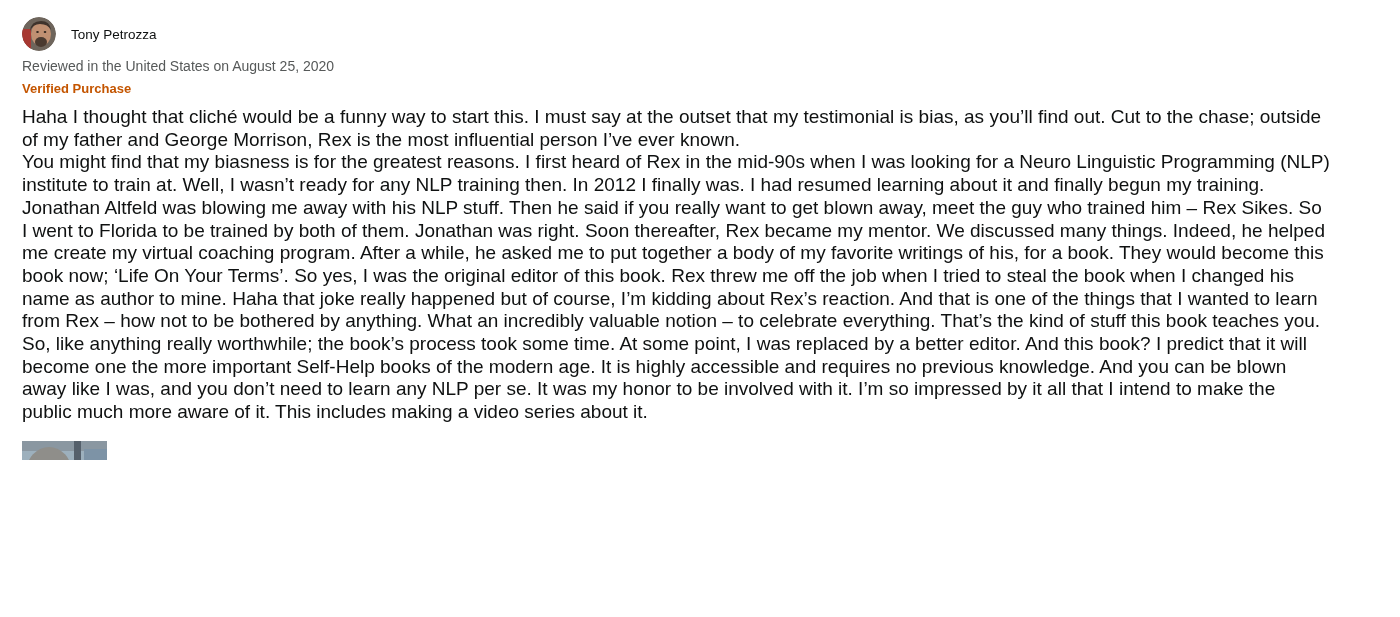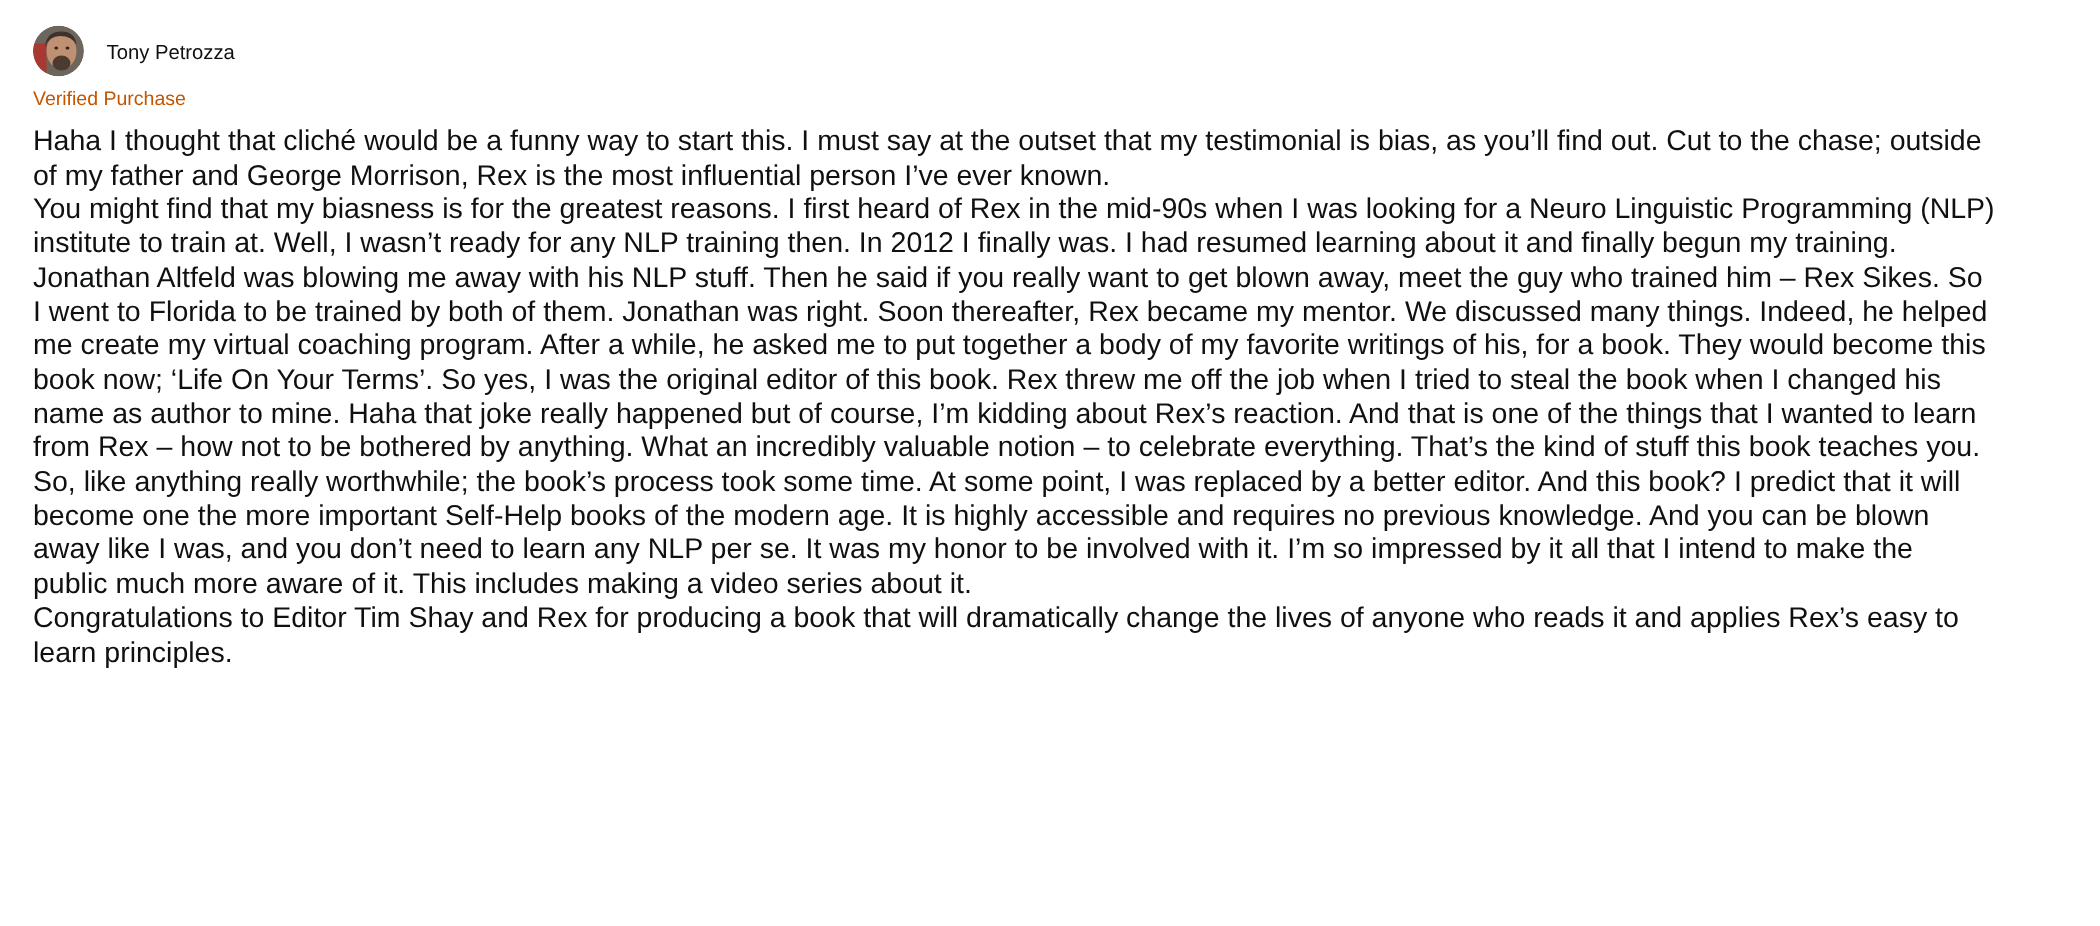--- a/index.html
+++ b/index.html
@@ -59,21 +59,21 @@
     cursor: pointer;
   }
   .date-line {
     margin-top: 7px;
     font-size: 14px;
     color: var(--muted-text, #565959);
   }
   .verified {
     margin-top: 7px;
     font-size: 13px;
-    font-weight: normal;
+    font-weight: bold;
     color: var(--verified-color, #C45500);
     cursor: pointer;
     display: inline-block;
   }
   .review-body {
     margin-top: 9px;
     font-size: 19px;
     line-height: 22.7px;
     color: #0F1111;
   }
@@ -112,30 +112,30 @@
             <ellipse cx="23" cy="15" rx="1.3" ry="1" fill="#2e241e"></ellipse>
           </g>
         </svg>
       </span>
       <span class="profile-name">Tony Petrozza</span>
     </div>
 
     
 
     
+    <div class="date-line">Reviewed in the United States on August 25, 2020</div>
 
     
     <span class="verified">Verified Purchase</span>
 
     
     <div class="review-body">
         <div>Haha I thought that cliché would be a funny way to start this. I must say at the outset that my testimonial is bias, as you’ll find out. Cut to the chase; outside of my father and George Morrison, Rex is the most influential person I’ve ever known.</div>
         <div>You might find that my biasness is for the greatest reasons. I first heard of Rex in the mid-90s when I was looking for a Neuro Linguistic Programming (NLP) institute to train at. Well, I wasn’t ready for any NLP training then. In 2012 I finally was. I had resumed learning about it and finally begun my training. Jonathan Altfeld was blowing me away with his NLP stuff. Then he said if you really want to get blown away, meet the guy who trained him – Rex Sikes. So I went to Florida to be trained by both of them. Jonathan was right. Soon thereafter, Rex became my mentor. We discussed many things. Indeed, he helped me create my virtual coaching program. After a while, he asked me to put together a body of my favorite writings of his, for a book. They would become this book now; ‘Life On Your Terms’. So yes, I was the original editor of this book. Rex threw me off the job when I tried to steal the book when I changed his name as author to mine. Haha that joke really happened but of course, I’m kidding about Rex’s reaction. And that is one of the things that I wanted to learn from Rex – how not to be bothered by anything. What an incredibly valuable notion – to celebrate everything. That’s the kind of stuff this book teaches you.</div>
         <div>So, like anything really worthwhile; the book’s process took some time. At some point, I was replaced by a better editor. And this book? I predict that it will become one the more important Self-Help books of the modern age. It is highly accessible and requires no previous knowledge. And you can be blown away like I was, and you don’t need to learn any NLP per se. It was my honor to be involved with it. I’m so impressed by it all that I intend to make the public much more aware of it. This includes making a video series about it.</div>
-        <div>Congratulations to Editor Tim Shay and Rex for producing a book that will dramatically change the lives of anyone who reads it and applies Rex’s easy to learn principles.</div>
       </div>
 
     
     <span class="thumb">
       <svg width="85" height="108" viewBox="0 0 85 108">
 
         <rect width="85" height="108" fill="#9db0bd"></rect>
         <rect x="0" y="0" width="85" height="10" fill="#8a97a1"></rect>
         <rect x="52" y="0" width="7" height="34" fill="#55606b"></rect>
         <rect x="62" y="8" width="23" height="26" fill="#7d93a6"></rect>

